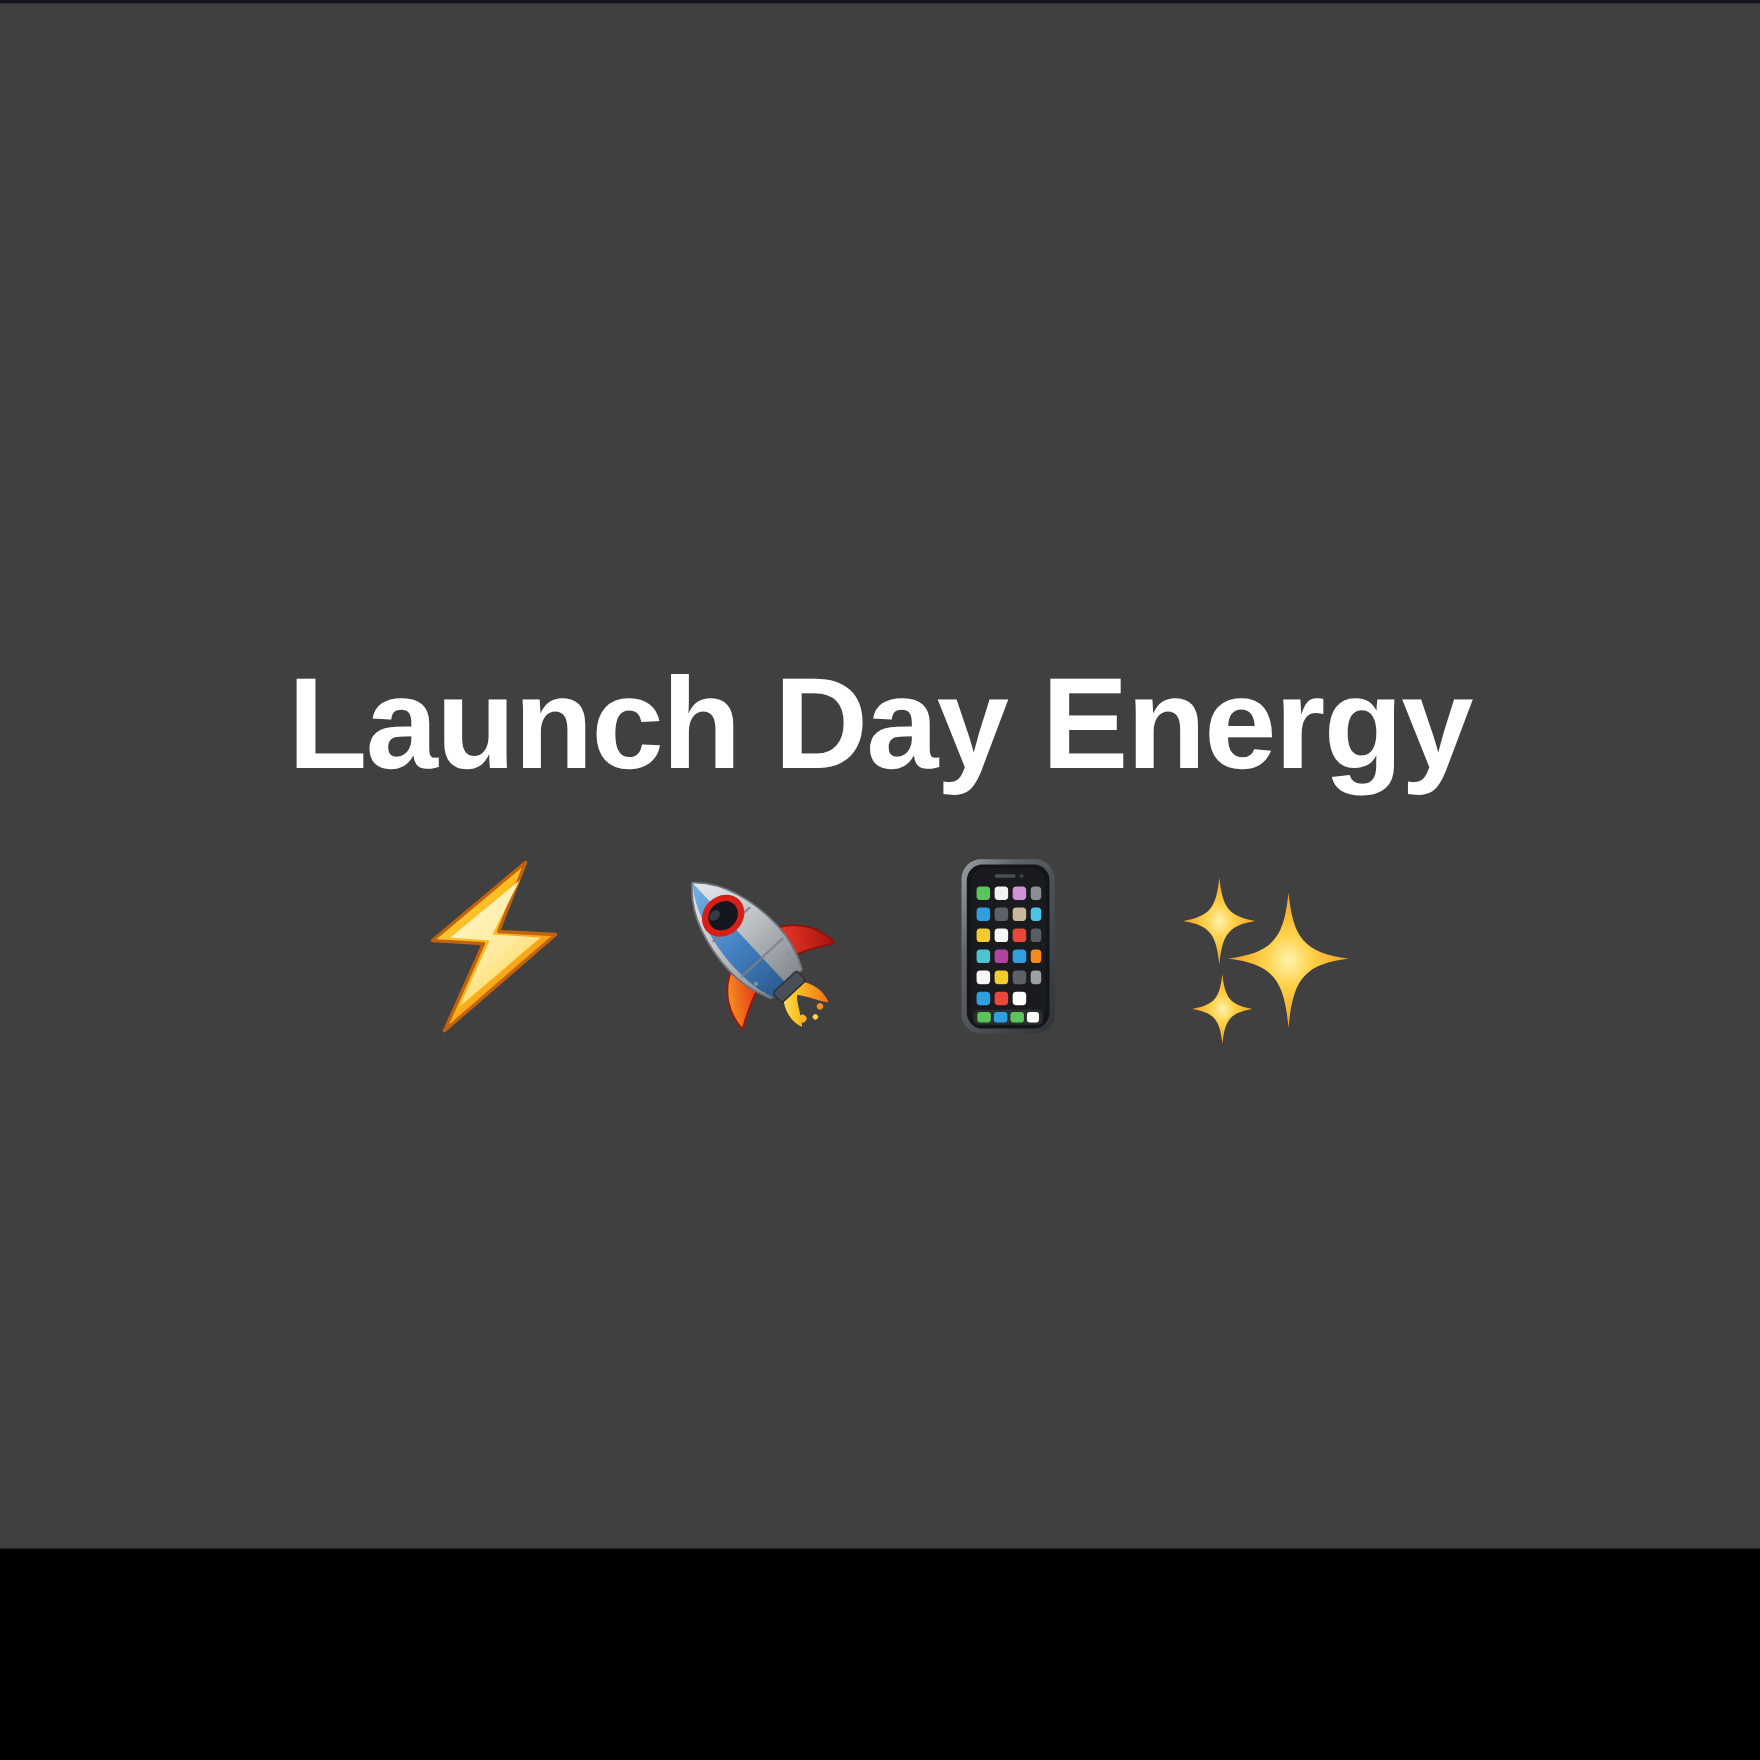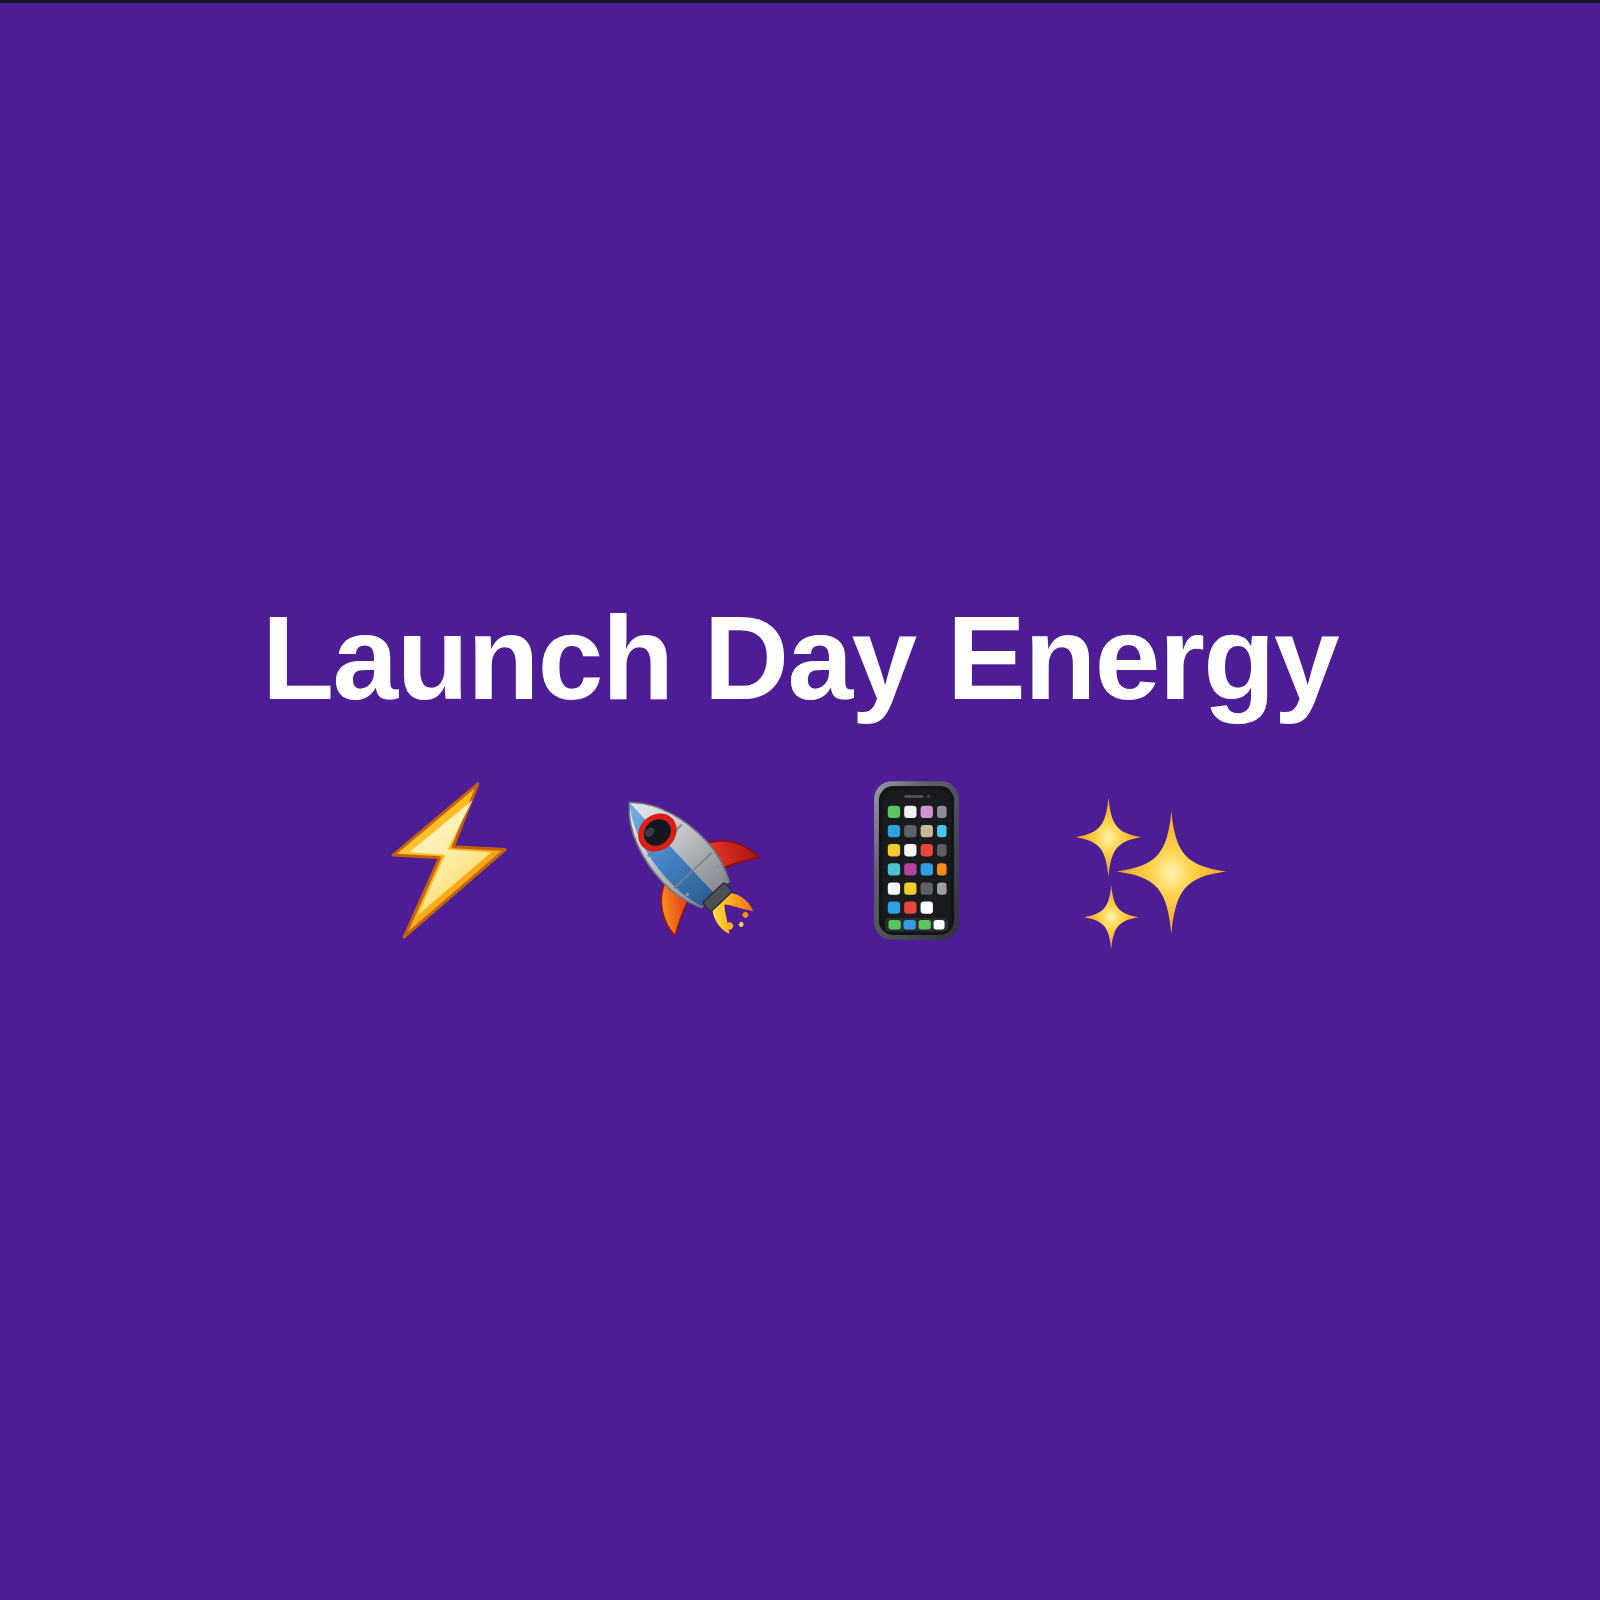--- a/index.html
+++ b/index.html
@@ -4,22 +4,22 @@
 <title>Launch Day Energy</title>
 <style>
   html, body {
     margin: 0;
     padding: 0;
     background: #000000;
   }
   .canvas {
     position: relative;
     width: 1600px;
-    height: 1600px;
-    background: #4c1d95;
+    height: 1408px;
+    background: #404040;
     overflow: hidden;
     font-family: "Liberation Sans", "DejaVu Sans", sans-serif;
   }
   .top-edge {
     position: absolute;
     top: 0; left: 0;
     width: 1600px;
     height: 3px;
     background: #14161d;
   }

